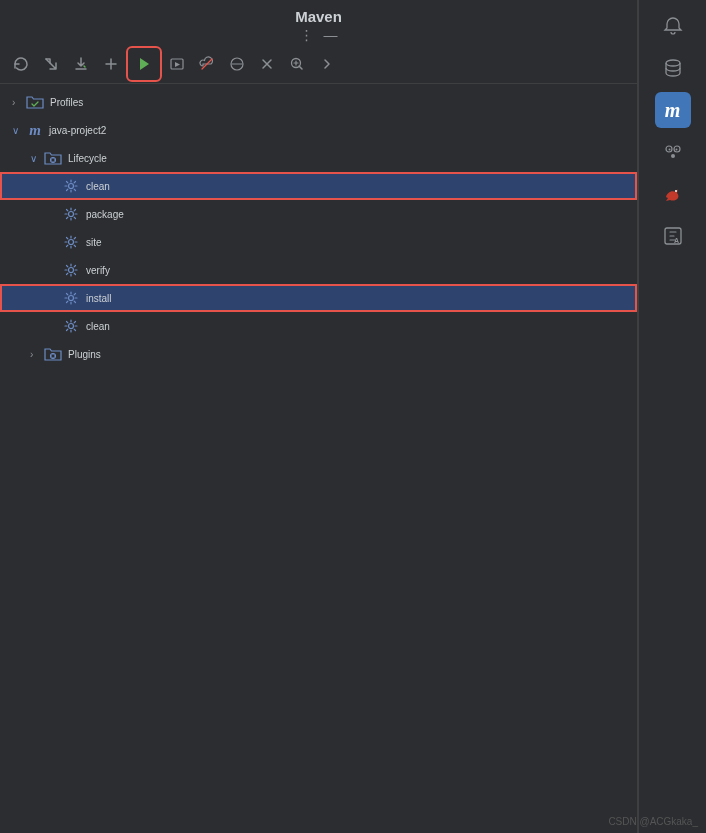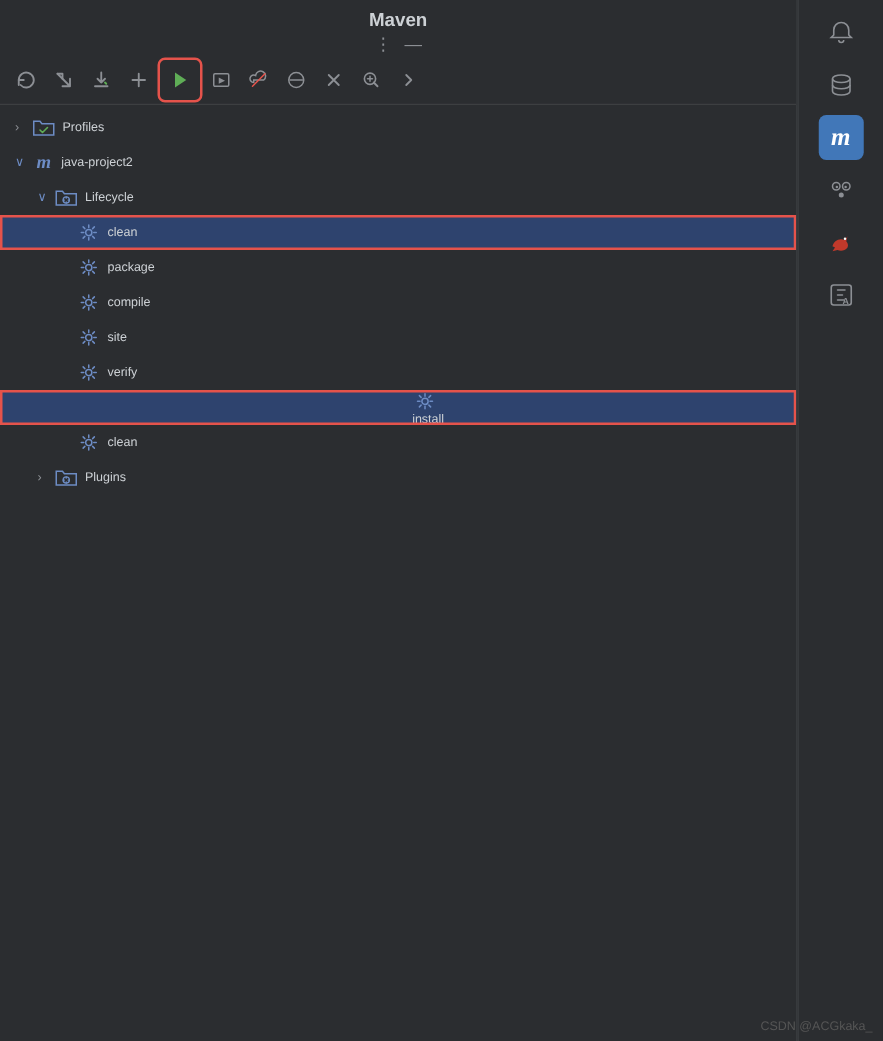--- a/index.html
+++ b/index.html
@@ -324,55 +324,45 @@
       <span class="arrow" style="width:14px;"></span>
       <span class="icon">
         <svg width="16" height="16" viewBox="0 0 16 16" fill="none">
           <circle cx="8" cy="8" r="2.5" stroke="#6d8cc4" stroke-width="1.2" fill="none"></circle>
           <path d="M8 2v2M8 12v2M2 8h2M12 8h2M3.5 3.5l1.4 1.4M11.1 11.1l1.4 1.4M3.5 12.5l1.4-1.4M11.1 4.9l1.4-1.4" stroke="#6d8cc4" stroke-width="1.2" stroke-linecap="round"></path>
         </svg>
       </span>
       <span class="label">package</span>
     </div>
 
+
     <div class="tree-item indent-2">
       <span class="arrow" style="width:14px;"></span>
       <span class="icon">
         <svg width="16" height="16" viewBox="0 0 16 16" fill="none">
           <circle cx="8" cy="8" r="2.5" stroke="#6d8cc4" stroke-width="1.2" fill="none"></circle>
           <path d="M8 2v2M8 12v2M2 8h2M12 8h2M3.5 3.5l1.4 1.4M11.1 11.1l1.4 1.4M3.5 12.5l1.4-1.4M11.1 4.9l1.4-1.4" stroke="#6d8cc4" stroke-width="1.2" stroke-linecap="round"></path>
         </svg>
       </span>
-      <span class="label">compile</span>
-    </div>
+      <span class="label">site</span>
+    </div>
+
 
     <div class="tree-item indent-2">
       <span class="arrow" style="width:14px;"></span>
       <span class="icon">
         <svg width="16" height="16" viewBox="0 0 16 16" fill="none">
           <circle cx="8" cy="8" r="2.5" stroke="#6d8cc4" stroke-width="1.2" fill="none"></circle>
           <path d="M8 2v2M8 12v2M2 8h2M12 8h2M3.5 3.5l1.4 1.4M11.1 11.1l1.4 1.4M3.5 12.5l1.4-1.4M11.1 4.9l1.4-1.4" stroke="#6d8cc4" stroke-width="1.2" stroke-linecap="round"></path>
         </svg>
       </span>
-      <span class="label">site</span>
-    </div>
-
-
-    <div class="tree-item indent-2">
-      <span class="arrow" style="width:14px;"></span>
-      <span class="icon">
-        <svg width="16" height="16" viewBox="0 0 16 16" fill="none">
-          <circle cx="8" cy="8" r="2.5" stroke="#6d8cc4" stroke-width="1.2" fill="none"></circle>
-          <path d="M8 2v2M8 12v2M2 8h2M12 8h2M3.5 3.5l1.4 1.4M11.1 11.1l1.4 1.4M3.5 12.5l1.4-1.4M11.1 4.9l1.4-1.4" stroke="#6d8cc4" stroke-width="1.2" stroke-linecap="round"></path>
-        </svg>
-      </span>
       <span class="label">verify</span>
     </div>
 
-    <div class="tree-item indent-2 selected outlined" style="outline: 2px solid #e5534b; outline-offset:-2px;flex-direction:column;">
+    <div class="tree-item indent-2 selected outlined" style="outline: 2px solid #e5534b; outline-offset:-2px;">
       <span class="arrow" style="width:14px;"></span>
       <span class="icon">
         <svg width="16" height="16" viewBox="0 0 16 16" fill="none">
           <circle cx="8" cy="8" r="2.5" stroke="#6d8cc4" stroke-width="1.2" fill="none"></circle>
           <path d="M8 2v2M8 12v2M2 8h2M12 8h2M3.5 3.5l1.4 1.4M11.1 11.1l1.4 1.4M3.5 12.5l1.4-1.4M11.1 4.9l1.4-1.4" stroke="#6d8cc4" stroke-width="1.2" stroke-linecap="round"></path>
         </svg>
       </span>
       <span class="label">install</span>
     </div>
 

